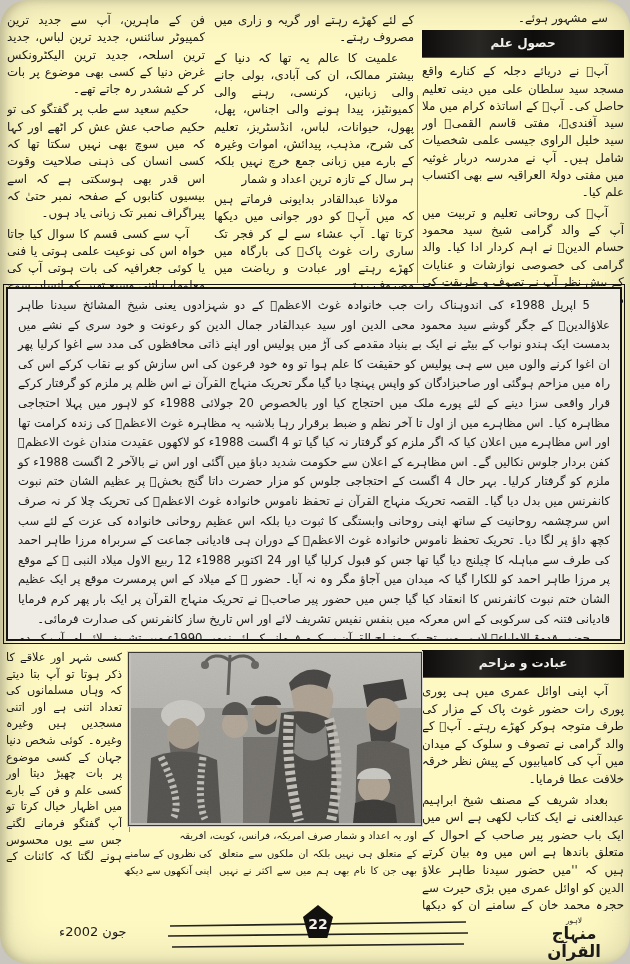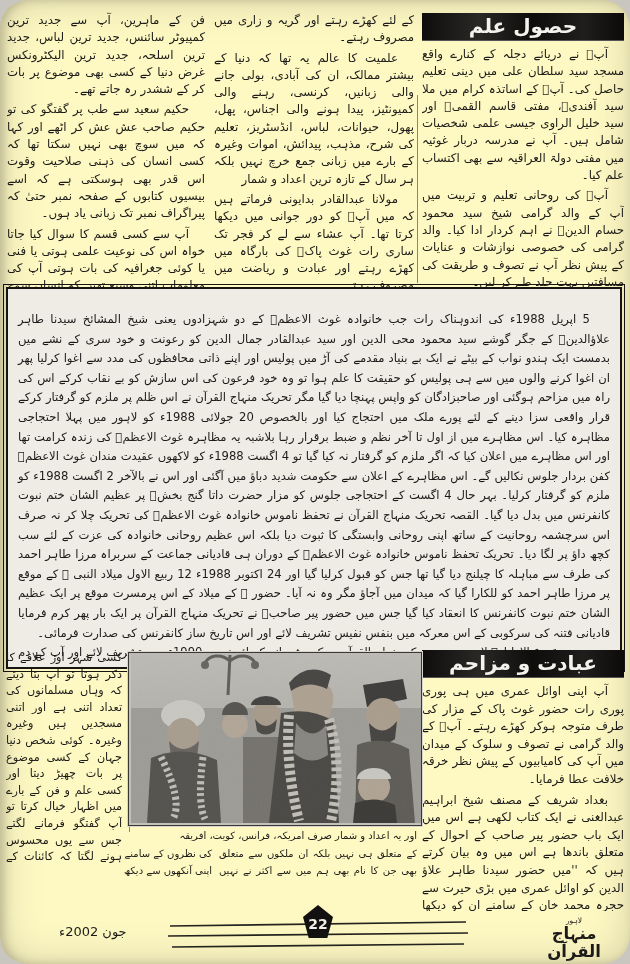--- a/index.html
+++ b/index.html
@@ -10,28 +10,28 @@
     font-family:"DejaVu Sans", sans-serif;
     direction:rtl;color:#1c1b19;overflow:hidden;border-radius:28px;
   }
   .abs{position:absolute;}
   .col{text-align:justify;overflow:hidden;}
   .col p{margin:0 0 3px 0;text-indent:16px;}
   .col p.noindent{text-indent:0;}
   .tcol{font-size:11.8px;line-height:17.3px;}
   .bar{
     background:linear-gradient(90deg,#0e0d0c,#2a2825 28%,#0e0d0c 55%,#201e1c 80%,#0c0b0a);
-    color:#f4f2ec;text-align:center;font-weight:bold;font-size:20px;
+    color:#f4f2ec;text-align:center;font-weight:bold;font-size:12px;
     height:27px;line-height:27px;letter-spacing:1px;
     box-shadow:0 1px 0 #555;
   }
   .feature{
     left:6px;top:287px;width:592px;height:336px;
     border:2px solid #161514;outline:1px solid #161514;outline-offset:2px;
-    background:#efece5;padding:21px 10px;
+    background:#efece5;padding:7px 10px;
     font-size:11.6px;line-height:19.6px;text-align:justify;overflow:hidden;
   }
   .feature p{margin:0;text-indent:20px;}
   .vrule{width:1px;background:#8a867e;}
   .photo-frame{
     left:128px;top:652px;width:292px;height:172px;
     border:1px solid #3a3835;background:#c4c1ba;box-shadow:0 0 0 1px #d8d5cd;
   }
   .cap{font-size:10px;line-height:17px;text-align:justify;overflow:hidden;}
   .footer-date{font-size:13px;}
@@ -57,20 +57,21 @@
 
   <div class="abs col tcol" style="right:216px;top:12px;width:200px;">
     <p class="noindent">کے لئے کھڑے رہتے اور گریہ و زاری میں مصروف رہتے۔</p>
     <p>علمیت کا عالم یہ تھا کہ دنیا کے بیشتر ممالک، ان کی آبادی، بولی جانے والی زبانیں، کرنسی، رہنے والی کمیونٹیز، پیدا ہونے والی اجناس، پھل، پھول، حیوانات، لباس، انڈسٹریز، تعلیم کی شرح، مذہب، پیدائش، اموات وغیرہ کے بارے میں زبانی جمع خرچ نہیں بلکہ ہر سال کے تازہ ترین اعداد و شمار</p>
     <p>مولانا عبدالقادر بدایونی فرماتے ہیں کہ میں آپؒ کو دور جوانی میں دیکھا کرتا تھا۔ آپ عشاء سے لے کر فجر تک ساری رات غوث پاکؒ کی بارگاہ میں کھڑے رہتے اور عبادت و ریاضت میں مصروف رہتے۔</p>
   </div>
 
   <div class="abs vrule" style="right:212px;top:95px;height:188px;"></div>
 
   <div class="abs col tcol" style="right:6px;top:10px;width:202px;">
+    <p>سے مشہور ہوئے۔</p>
     <div class="bar" style="margin:3px 0 6px;">حصول علم</div>
     <p>آپؒ نے دریائے دجلہ کے کنارے واقع مسجد سید سلطان علی میں دینی تعلیم حاصل کی۔ آپؒ کے اساتذہ کرام میں ملا سید آفندیؒ، مفتی قاسم القمیؒ اور سید خلیل الراوی جیسی علمی شخصیات شامل ہیں۔ آپ نے مدرسہ دربار غوثیہ میں مفتی دولۃ العراقیہ سے بھی اکتساب علم کیا۔</p>
     <p>آپؒ کی روحانی تعلیم و تربیت میں آپ کے والد گرامی شیخ سید محمود حسام الدینؒ نے اہم کردار ادا کیا۔ والد گرامی کی خصوصی نوازشات و عنایات کے پیش نظر آپ نے تصوف و طریقت کی مسافتیں بہت جلد طے کر لیں۔</p>
   </div>
 
   <div class="abs feature">
     <p>5 اپریل 1988ء کی اندوہناک رات جب خانوادہ غوث الاعظمؒ کے دو شہزادوں یعنی شیخ المشائخ سیدنا طاہر علاؤالدینؒ کے جگر گوشے سید محمود محی الدین اور سید عبدالقادر جمال الدین کو رعونت و خود سری کے نشے میں بدمست ایک ہندو نواب کے بیٹے نے ایک بے بنیاد مقدمے کی آڑ میں پولیس اور اپنے ذاتی محافظوں کی مدد سے اغوا کرلیا پھر ان اغوا کرنے والوں میں سے ہی پولیس کو حقیقت کا علم ہوا تو وہ خود فرعون کی اس سازش کو بے نقاب کرکے اس کی راہ میں مزاحم ہوگئی اور صاحبزادگان کو واپس پہنچا دیا گیا مگر تحریک منہاج القرآن نے اس ظلم پر ملزم کو گرفتار کرکے قرار واقعی سزا دینے کے لئے پورے ملک میں احتجاج کیا اور بالخصوص 20 جولائی 1988ء کو لاہور میں پہلا احتجاجی مظاہرہ کیا۔ اس مظاہرے میں از اول تا آخر نظم و ضبط برقرار رہا بلاشبہ یہ مظاہرہ غوث الاعظمؒ کی زندہ کرامت تھا اور اس مظاہرے میں اعلان کیا کہ اگر ملزم کو گرفتار نہ کیا گیا تو 4 اگست 1988ء کو لاکھوں عقیدت مندان غوث الاعظمؒ کفن بردار جلوس نکالیں گے۔ اس مظاہرے کے اعلان سے حکومت شدید دباؤ میں آگئی اور اس نے بالآخر 2 اگست 1988ء کو ملزم کو گرفتار کرلیا۔ بہر حال 4 اگست کے احتجاجی جلوس کو مزار حضرت داتا گنج بخشؒ پر عظیم الشان ختم نبوت کانفرنس میں بدل دیا گیا۔ القصہ تحریک منہاج القرآن نے تحفظ ناموس خانوادہ غوث الاعظمؒ کی تحریک چلا کر نہ صرف اس سرچشمہ روحانیت کے ساتھ اپنی روحانی وابستگی کا ثبوت دیا بلکہ اس عظیم روحانی خانوادہ کی عزت کے لئے سب کچھ داؤ پر لگا دیا۔ تحریک تحفظ ناموس خانوادہ غوث الاعظمؒ کے دوران ہی قادیانی جماعت کے سربراہ مرزا طاہر احمد کی طرف سے مباہلہ کا چیلنج دیا گیا تھا جس کو قبول کرلیا گیا اور 24 اکتوبر 1988ء 12 ربیع الاول میلاد النبی ﷺ کے موقع پر مرزا طاہر احمد کو للکارا گیا کہ میدان میں آجاؤ مگر وہ نہ آیا۔ حضور ﷺ کے میلاد کے اس پرمسرت موقع پر ایک عظیم الشان ختم نبوت کانفرنس کا انعقاد کیا گیا جس میں حضور پیر صاحبؒ نے تحریک منہاج القرآن پر ایک بار پھر کرم فرمایا قادیانی فتنہ کی سرکوبی کے اس معرکہ میں بنفس نفیس تشریف لائے اور اس تاریخ ساز کانفرنس کی صدارت فرمائی۔</p>
     <p>حضور قدوۃ الاولیاءؒ لاہور میں تحریک منہاج القرآن پر کرم فرمانے کے لئے نومبر 1990ء میں تشریف لائے اور آپ کے دم قدم سے چوبرجی کوارٹر گراؤنڈ میں غوث اعظم کانفرنس کو چار چاند لگ گئے۔ 15 نومبر 90ء کو غوثیہ پارک ماڈل ٹاؤن میں حضور پیر صاحبؒ کے دست حق پرست پر ہزاروں مرد و زن نے شرف بیعت حاصل کیا۔ اسی روز آپ ڈیڑھ بجے واپس تشریف لے گئے۔ آپ نے بعد از وصال بھی تحریک منہاج القرآن پر اتنا کرم فرمایا کہ تحریک منہاج القرآن اس کا بدلہ نہیں چکا سکتی۔ وصال کے بعد اپنا جائے مدفن لاہور کو بنالیا اور وہ بھی جامع مسجد المنہاج بغداد ٹاؤن جس کا سنگ بنیاد 1987ء میں حضور پیر صاحبؒ نے اپنے دست اقدس سے رکھا تھا، آج آپؒ اسی جگہ آرام فرما ہیں۔</p>
   </div>
 

